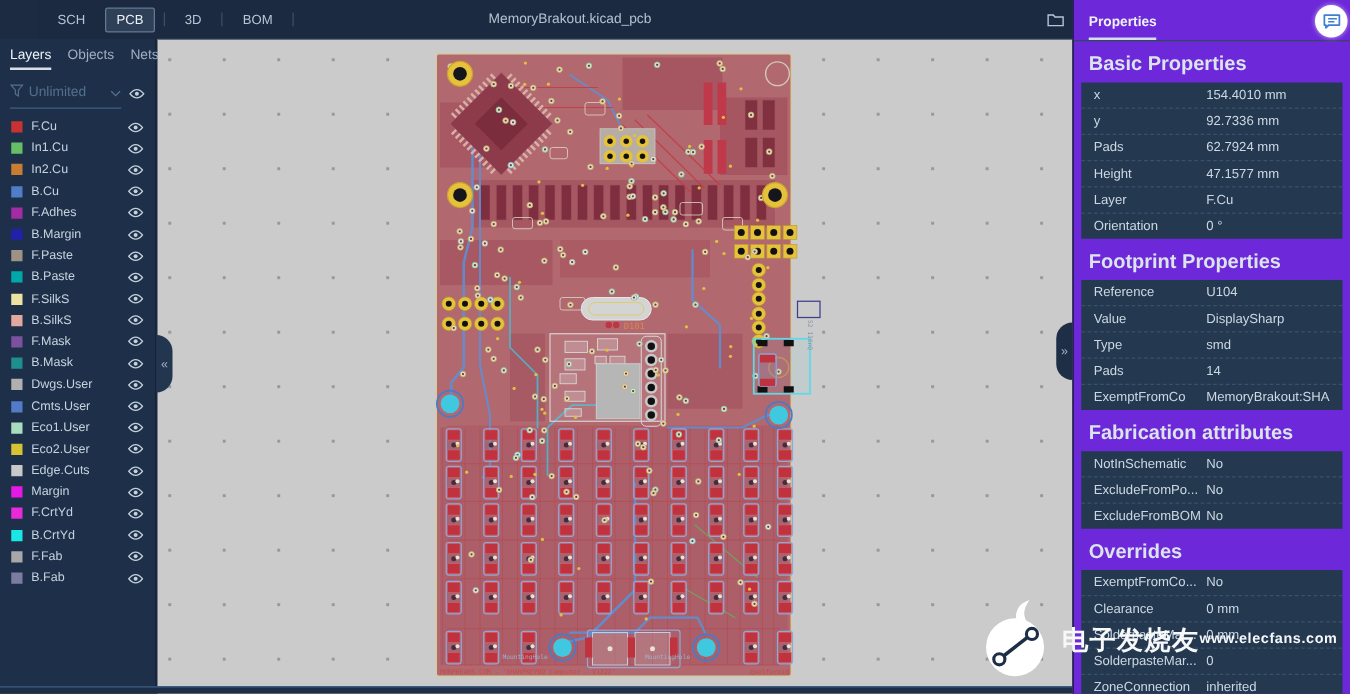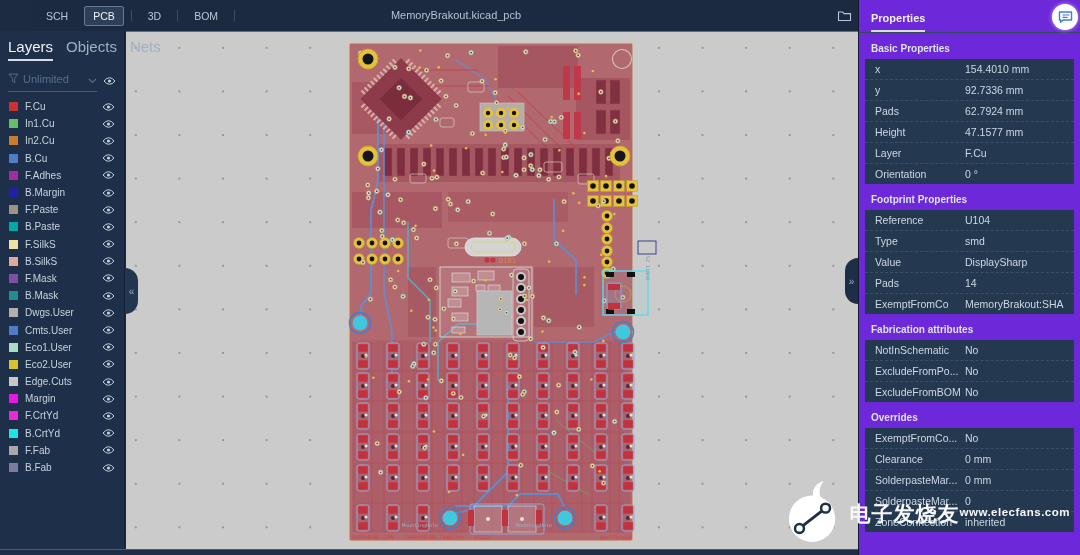--- a/index.html
+++ b/index.html
@@ -12,21 +12,21 @@
   .tb-tab { font-size:10.5px; color:#b9c6d4; padding:3px 8px; border:1px solid transparent; border-radius:2px; cursor:pointer; }
   .tb-tab.active { background:#2e4058; border-color:#64798f; color:#eef3f8; }
   .tb-sep { width:1px; height:11px; background:#3c4e64; }
   .tb-title { position:absolute; left:0; top:0; width:850px; height:31px; line-height:31px; text-align:center; font-size:11px; color:#b4c1cf; pointer-events:none; }
   .tb-icons { position:absolute; right:234px; top:0; height:31px; display:flex; align-items:center; gap:12px; color:#b9c6d4; }
   .tb-icons svg { display:block; }
 
   
   .sidebar { position:absolute; left:0; top:31px; width:125px; height:518px; background:#1e3049; border-right:1px solid #152238; z-index:4; }
   .sb-tabs { display:flex; gap:13px; padding:7px 8px 5px 8px; }
-  .sb-tab { font-size:15px; color:#9fb0c0; padding-bottom:4px; border-bottom:2px solid transparent; cursor:pointer; }
+  .sb-tab { font-size:11px; color:#9fb0c0; padding-bottom:4px; border-bottom:2px solid transparent; cursor:pointer; }
   .sb-tab.active { color:#eef3f8; border-bottom-color:#d7dee6; }
   .sb-filter { display:flex; align-items:center; margin:4px 8px 2px 8px; }
   .sb-filter .fwrap { display:flex; align-items:center; flex:1; border-bottom:1px solid #3e5f85; padding-bottom:3px; gap:4px; color:#54708e; }
   .sb-filter input { flex:1; width:40px; background:transparent; border:none; outline:none; font-size:11px; color:#c6d2de; font-family:"Liberation Sans",sans-serif; }
   .sb-filter input::placeholder { color:#54708e; }
   .sb-filter .eye { margin-left:6px; color:#c4d0dc; }
   .layer-list { margin-top:6px; }
   .layer-row { display:flex; align-items:center; height:17.2px; padding:0 9px; cursor:pointer; }
   .lr-swatch { width:9px; height:9px; margin-right:7px; flex:0 0 9px; }
   .lr-name { flex:1; font-size:10px; color:#c6d2de; white-space:nowrap; }
@@ -44,21 +44,21 @@
     border-top:1px solid #5a6e84; overflow:hidden; z-index:1; }
   .board-svg { position:absolute; left:222px; top:10px; overflow:visible; }
 
   .bottom-strip { position:absolute; left:0; bottom:0; width:858px; height:6px; background:#1d2e46; border-top:1px solid #3e5e86; z-index:5; }
 
   
   .rpanel { position:absolute; left:858px; top:0; width:222px; height:555px; background:#6d28d9; border-left:1px solid #101c2c; z-index:5; }
   .rp-header { padding:8px 12px 0 12px; border-bottom:1px solid #33475f; }
   .rp-header span { display:inline-block; font-size:11px; font-weight:bold; color:#eef2f6; padding-bottom:6px; border-bottom:2px solid #d7dee6; }
   .rp-feedback { position:absolute; left:193px; top:4px; width:26px; height:26px; background:#ffffff; border-radius:50%; display:flex; align-items:center; justify-content:center; cursor:pointer; box-shadow:0 0 4px rgba(255,255,255,.6); }
-  .rp-section-title { padding:10px 12px 5px 12px; font-size:10px; font-weight:bold; color:#dbe3ec; }
+  .rp-section-title { padding:10px 12px 5px 12px; font-size:16px; font-weight:bold; color:#dbe3ec; }
   .rp-rows { margin:0 6px; background:#243850; }
   .rp-row { display:flex; align-items:center; padding:4px 10px; border-bottom:1px dashed #3b5069; }
   .rp-row:last-child { border-bottom:none; }
   .rp-label { flex:0 0 90px; font-size:10.5px; color:#ccd8e3; white-space:nowrap; overflow:hidden; }
   .rp-value { flex:1; font-size:10.5px; color:#ccd8e3; white-space:nowrap; overflow:hidden; }
 
   
   .watermark { position:absolute; right:10px; bottom:8px; display:flex; align-items:center; gap:8px; z-index:7; }
   .wm-text { display:flex; flex-direction:row; line-height:1.05; }
   .wm-brand { font-size:21px; font-weight:bold; color:#f6f8fa; letter-spacing:1px; }
@@ -1252,26 +1252,26 @@
           <span class="rp-value">0 °</span>
         </div>
       </div>
       <div class="rp-section-title">Footprint Properties</div>
       <div class="rp-rows">
         <div class="rp-row">
           <span class="rp-label">Reference</span>
           <span class="rp-value">U104</span>
         </div>
         <div class="rp-row">
+          <span class="rp-label">Value</span>
+          <span class="rp-value">DisplaySharp</span>
+        </div>
+        <div class="rp-row">
           <span class="rp-label">Type</span>
           <span class="rp-value">smd</span>
-        </div>
-        <div class="rp-row">
-          <span class="rp-label">Value</span>
-          <span class="rp-value">DisplaySharp</span>
         </div>
         <div class="rp-row">
           <span class="rp-label">Pads</span>
           <span class="rp-value">14</span>
         </div>
         <div class="rp-row">
           <span class="rp-label">ExemptFromCo</span>
           <span class="rp-value">MemoryBrakout:SHARP...</span>
         </div>
       </div>

